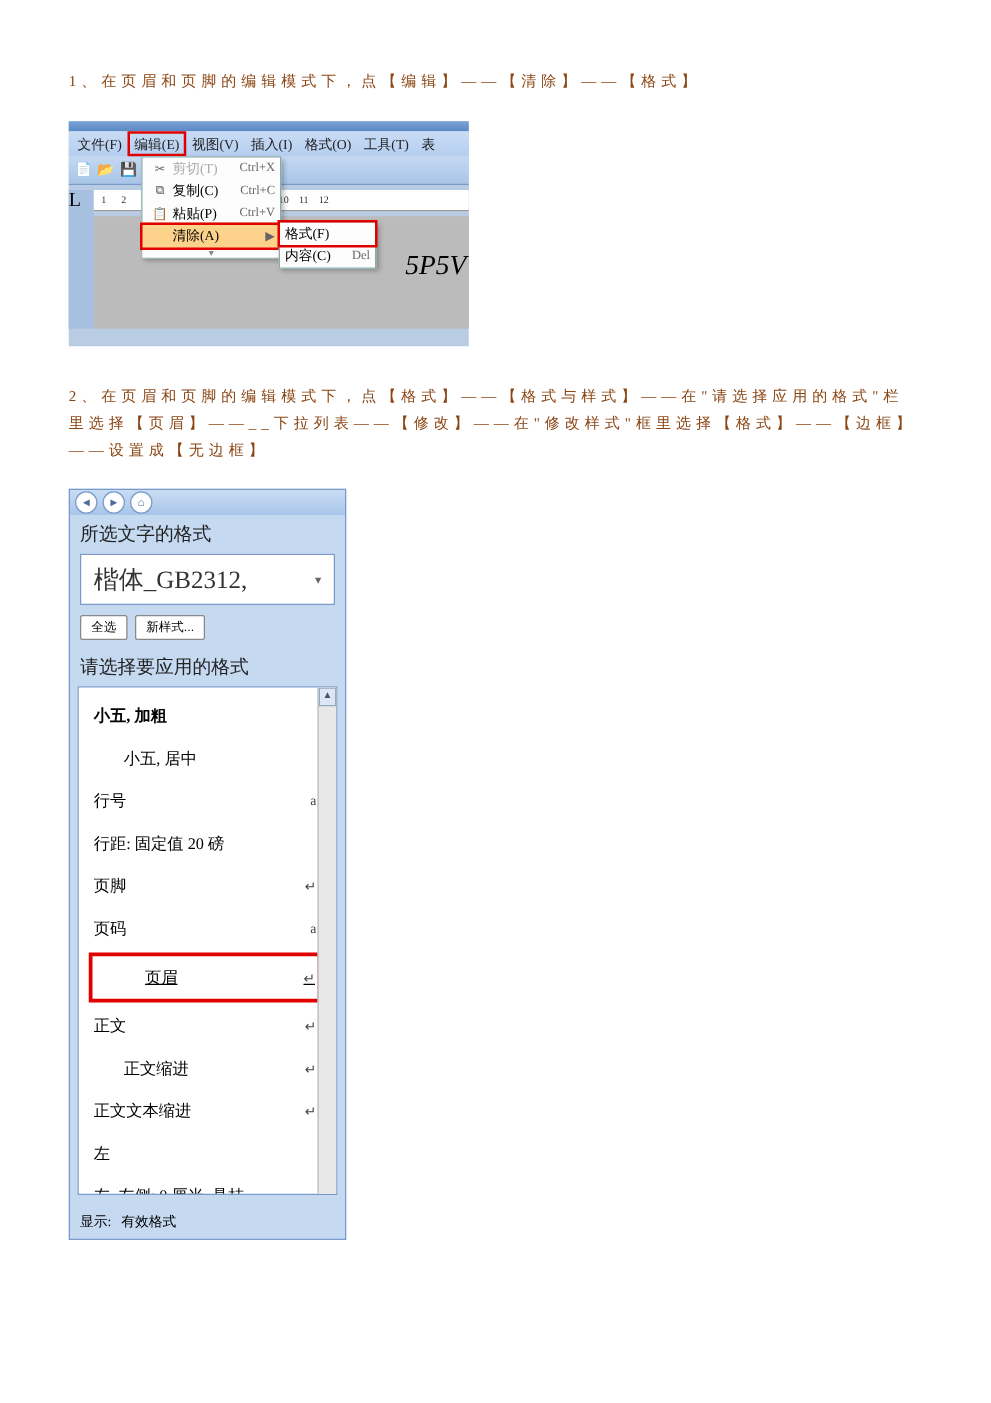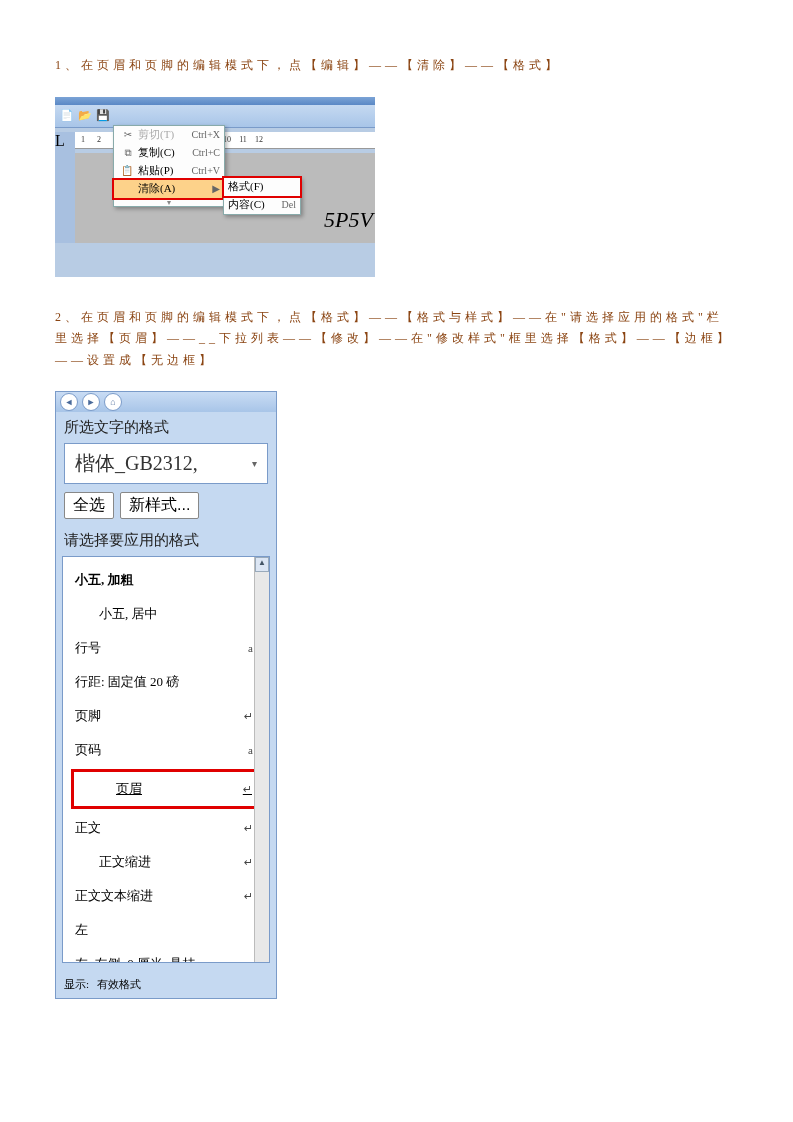--- a/index.html
+++ b/index.html
@@ -175,21 +175,21 @@
     font-family: "KaiTi", "STKaiti", serif;
     color: #333;
     display: flex;
     align-items: center;
   }
   .cfb-dd { margin-left: auto; font-size: 10px; color: #666; }
   .btn-row { padding: 0 8px 6px 8px; display: flex; gap: 6px; }
   .small-btn {
     background: #fff;
     border: 1px solid #888;
-    font-size: 16px;
+    font-size: 10px;
     padding: 2px 8px;
     border-radius: 2px;
   }
   .style-list-wrap {
     margin: 0 6px 8px 6px;
     background: #fff;
     border: 1px solid #7a9bc9;
     height: 405px;
     position: relative;
     overflow: hidden;
@@ -235,20 +235,29 @@
     align-items: flex-start;
   }
 </style>
 </head>
 <body>
 
 <div class="instruction-text">1、在页眉和页脚的编辑模式下，点【编辑】——【清除】——【格式】</div>
 
 <div class="screenshot1">
   <div class="titlebar-strip"></div>
+  <div class="menubar">
+    <span class="menu-item">文件(F)</span>
+    <span class="menu-item highlighted">编辑(E)</span>
+    <span class="menu-item">视图(V)</span>
+    <span class="menu-item">插入(I)</span>
+    <span class="menu-item">格式(O)</span>
+    <span class="menu-item">工具(T)</span>
+    <span class="menu-item">表</span>
+  </div>
   <div class="toolbar1">
     <span class="tb-icon">📄</span>
     <span class="tb-icon">📂</span>
     <span class="tb-icon">💾</span>
   </div>
   <div class="ruler-area">
     <div class="left-col">L</div>
     <div style="flex:1;">
       <div class="ruler">
         <span class="ruler-num">1</span>
@@ -258,21 +267,21 @@
         <span class="ruler-num">5</span>
         <span class="ruler-num">6</span>
         <span class="ruler-num">7</span>
         <span class="ruler-num">8</span>
         <span class="ruler-num">9</span>
         <span class="ruler-num">10</span>
         <span class="ruler-num">11</span>
         <span class="ruler-num">12</span>
       </div>
       <div class="doc-page">
-        <span style="position:absolute;right:2px;top:54px;font-size:22px;font-family:serif;font-style:italic;">5P5V</span>
+        <span style="position:absolute;right:2px;top:26px;font-size:22px;font-family:serif;font-style:italic;">5P5V</span>
       </div>
     </div>
   </div>
 
   <div class="dropdown-menu">
     <div class="dd-row disabled">
       <span class="icon">✂</span>
       <span class="label">剪切(T)</span>
       <span class="shortcut">Ctrl+X</span>
     </div>

